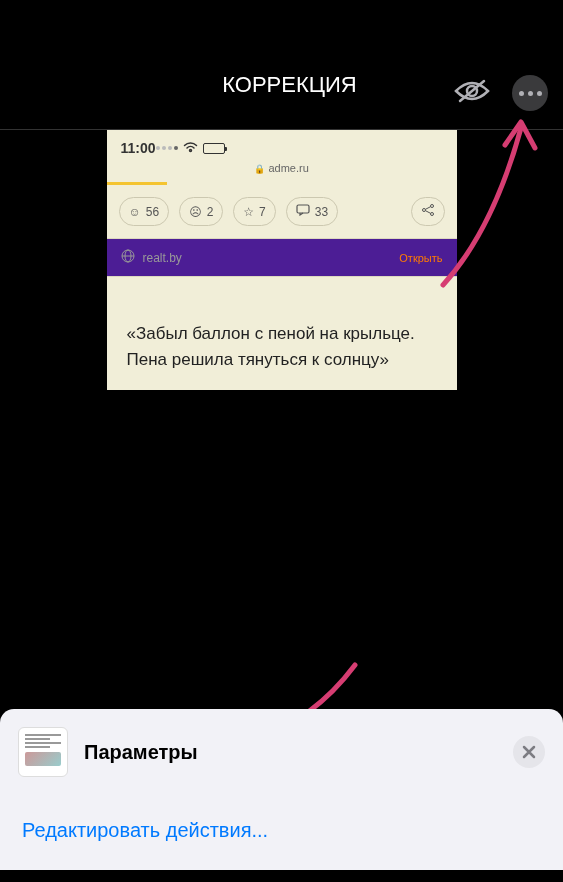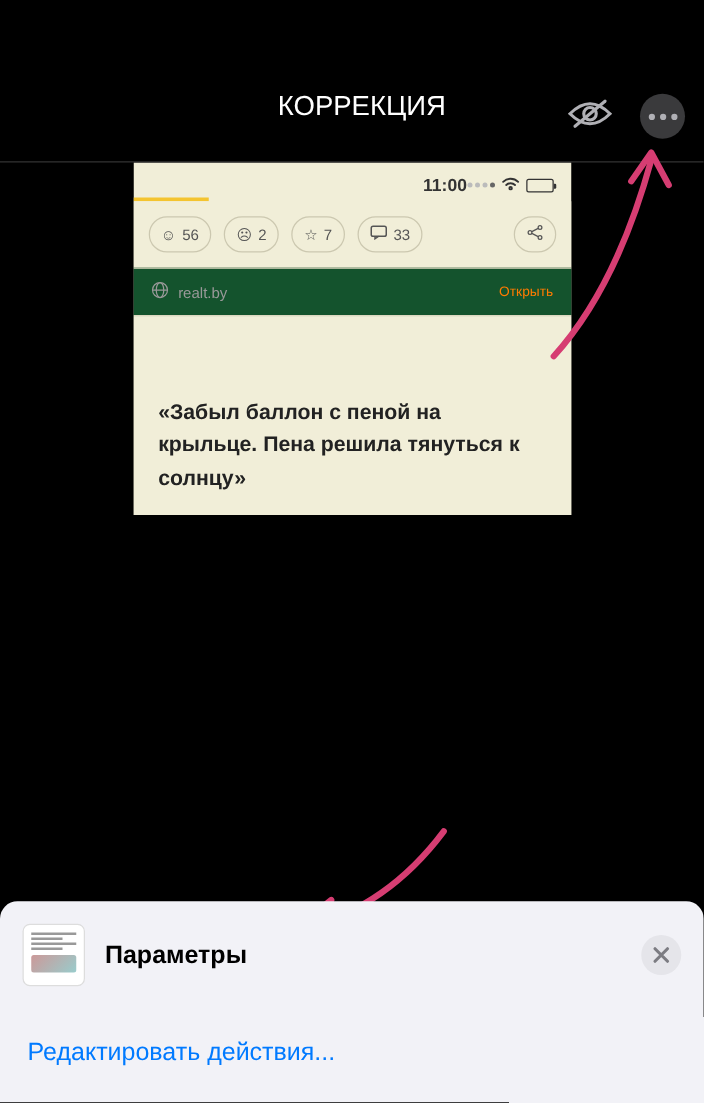--- a/index.html
+++ b/index.html
@@ -57,21 +57,21 @@
     }
     .screenshot {
       width: 350px;
       background: #f1eed8;
       margin-top: 0;
     }
     .statusbar {
       height: 28px;
       display: flex;
       align-items: center;
-      justify-content: flex-end;
+      justify-content: flex-start;
       padding: 8px 14px 0 14px;
       font-size: 14px;
       font-weight: 600;
       color: #333;
     }
     .status-right {
       display: flex;
       align-items: center;
       gap: 5px;
     }
@@ -108,48 +108,47 @@
       font-size: 12px;
       color: #555;
       background: #f1eed8;
     }
     .reaction-share { margin-left: auto; }
     .linkbar {
       display: flex;
       align-items: center;
       justify-content: space-between;
       padding: 10px 14px;
-      background: #14532d;
+      background: #4c1d95;
       border-top: 1px solid #ddd8c0;
       border-bottom: 1px solid #ddd8c0;
       font-size: 12px;
     }
     .linkbar-left {
       display: flex;
       align-items: center;
       gap: 8px;
       color: #999;
     }
     .linkbar-open { color: #ff7b00; font-weight: 500; font-size: 11px; }
     .article {
       padding: 44px 20px 16px 20px;
       background: #f1eed8;
       color: #333;
       font-size: 15px;
       line-height: 1.55;
     }
     .article-heading {
-      margin-top: 20px;
       font-size: 17px;
-      font-weight: 700;
+      font-weight: 400;
       color: #222;
     }
     .sheet {
       position: absolute;
-      bottom: 0;
+      bottom: 12px;
       left: 0;
       right: 0;
       background: #f2f2f7;
       border-radius: 14px 14px 0 0;
     }
     .sheet-header {
       display: flex;
       align-items: center;
       padding: 18px 18px;
       gap: 16px;
@@ -259,20 +258,21 @@
             <span></span>
             <span></span>
             <span></span>
           </div>
         <div class="wifi-icon"><svg viewBox="0 0 15 12">
               <path d="M7.5 10.5a1 1 0 100-2 1 1 0 000 2zM4 7a5 5 0 017 0M1.5 4.5a8.5 8.5 0 0112 0" fill="none" stroke="#333" stroke-width="1.5" stroke-linecap="round"></path>
             </svg></div>
         <div class="battery"></div>
       </div>
     </div>
+    <div class="urlbar">adme.ru</div>
     <div class="yellowbar"></div>
     <div class="reactions">
       <div class="reaction">
           <span>☺</span>
           <span>56</span>
         </div>
       <div class="reaction">
           <span>☹</span>
           <span>2</span>
         </div>

